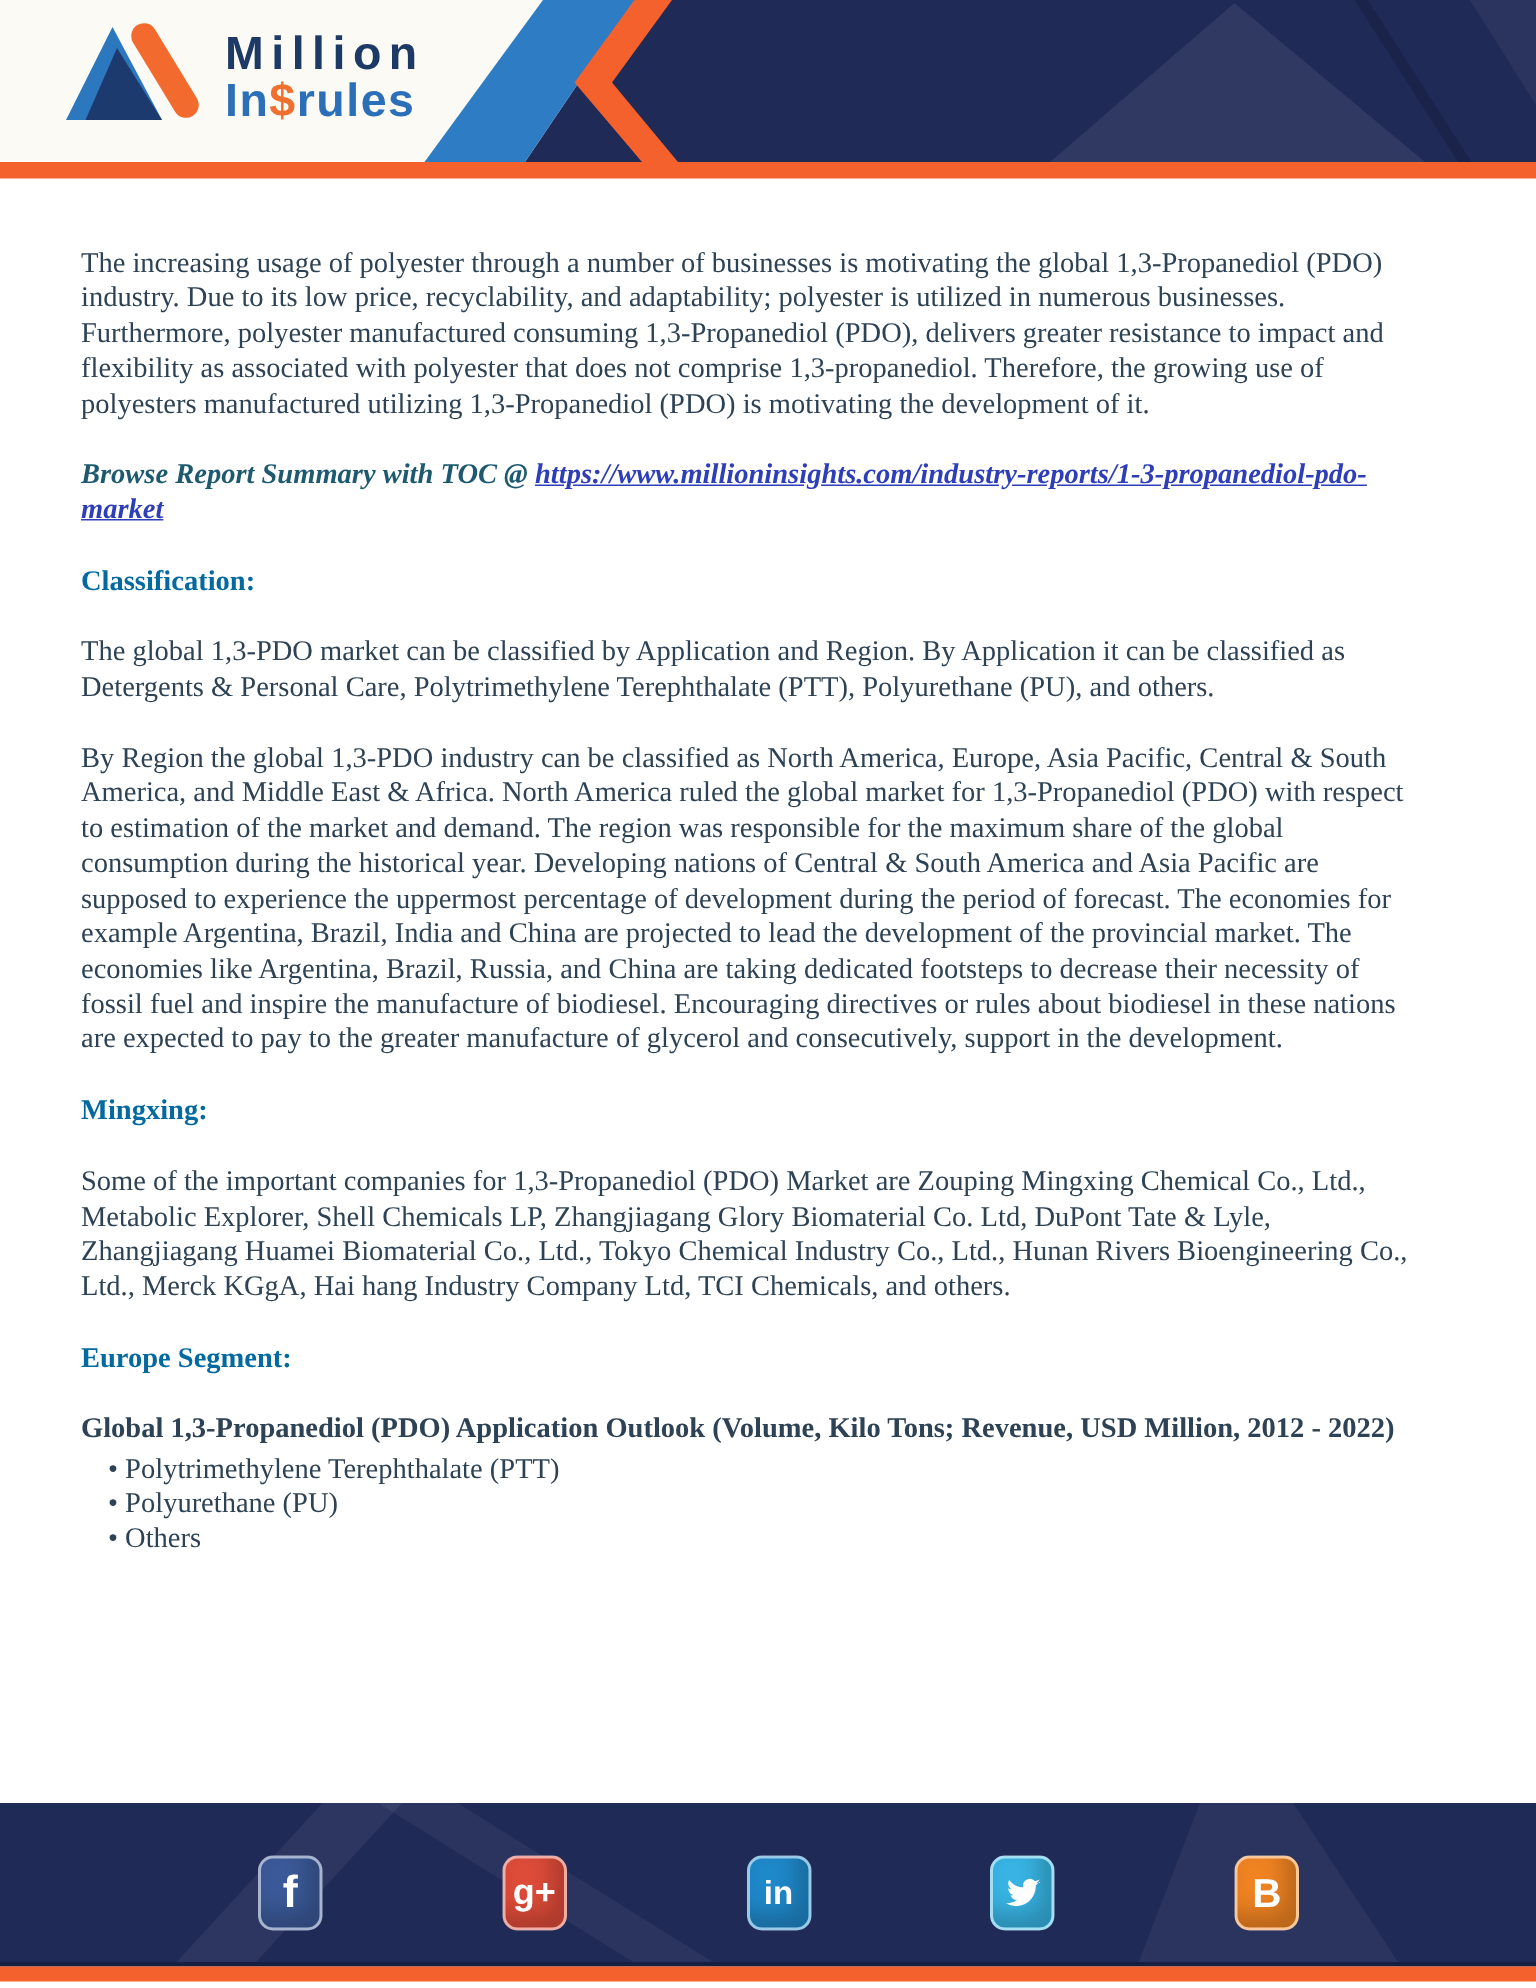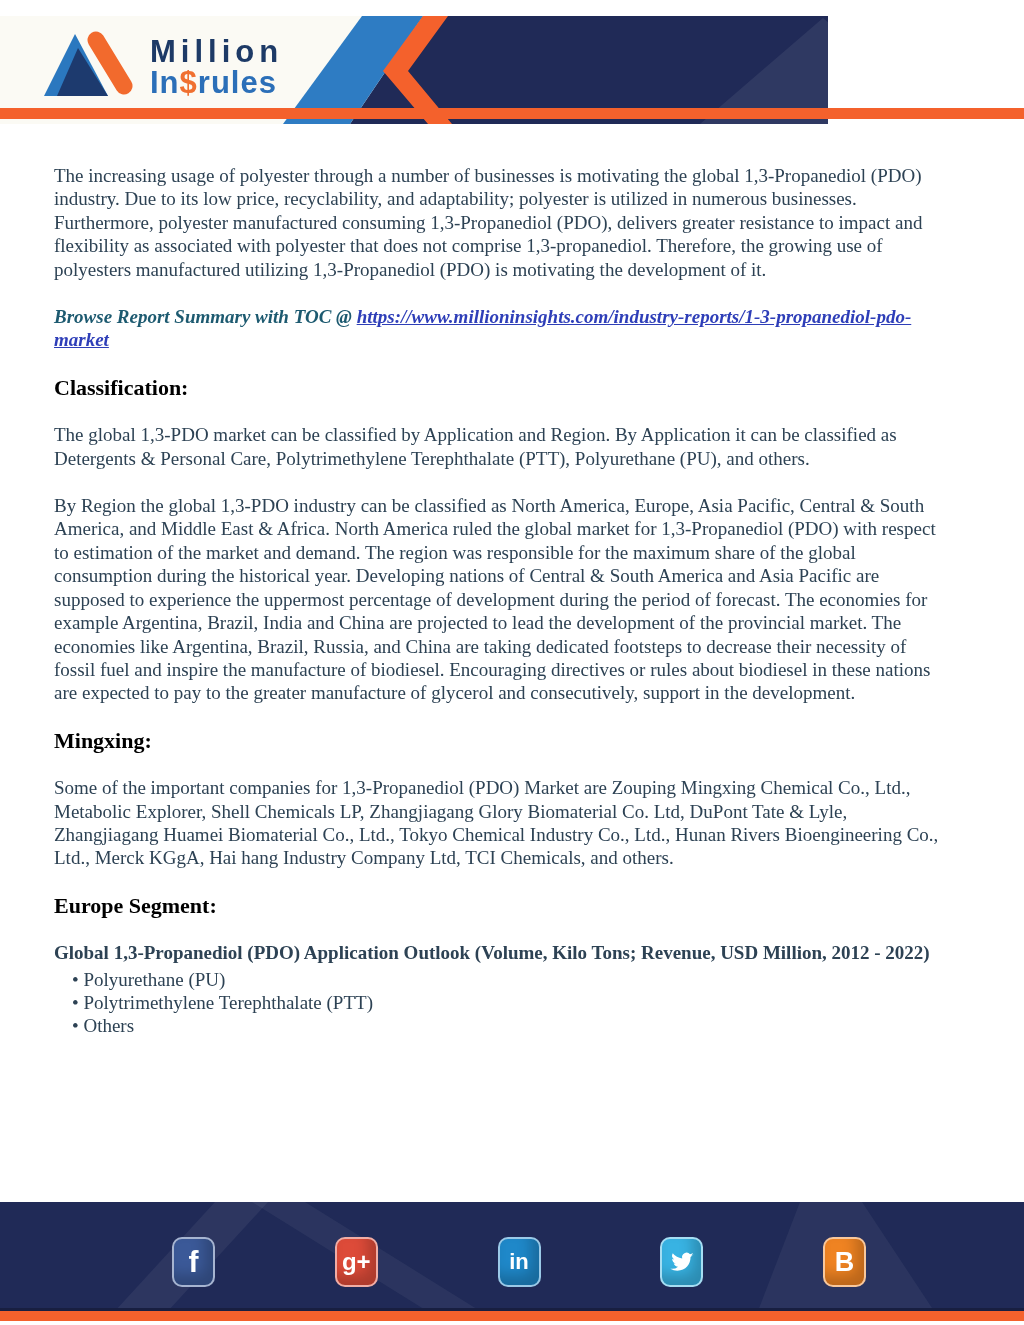--- a/index.html
+++ b/index.html
@@ -1,20 +1,20 @@
 <!DOCTYPE html>
 <html><head>
 <meta charset="utf-8">
 <style>
   html,body{margin:0;padding:0;background:#ffffff;}
   .page{position:relative;width:1024px;height:1325px;background:#ffffff;overflow:hidden;
         font-family:"Liberation Serif","DejaVu Serif",serif;}
 
   
-  .header{position:absolute;left:0;top:16px;width:828px;height:108px;background:#fbfaf4;overflow:hidden;}
+  .header{position:absolute;left:0;top:0;width:1024px;height:108px;background:#fbfaf4;overflow:hidden;}
   .hshape{position:absolute;left:0;top:0;width:1024px;height:108px;}
   .navy-panel{background:#202a57;clip-path:polygon(423px 0,1024px 0,1024px 108px,350px 108px);}
   .blue-band{background:#2e7cc3;clip-path:polygon(362px 0,423px 0,350px 108px,283px 108px);}
   .orange-chevron{background:#f4612c;clip-path:polygon(423px 0,448px 0,408px 55px,452px 108px,428px 108px,383px 55px);}
   .light-tri{background:rgba(255,255,255,0.07);clip-path:polygon(823px 2px,700px 108px,950px 108px);}
   .dark-slant{background:rgba(0,0,0,0.16);clip-path:polygon(903px 0,912px 0,981px 108px,972px 108px);}
   .light-corner{background:rgba(255,255,255,0.05);clip-path:polygon(980px 0,1024px 0,1024px 70px);}
   .header-bar{position:absolute;left:0;top:108px;width:1024px;height:11px;background:#f4612c;}
 
   
@@ -22,21 +22,21 @@
   .logo-text{margin-left:14px;padding-top:6px;font-family:"Liberation Sans","DejaVu Sans",sans-serif;
              font-weight:bold;line-height:31px;}
   .logo-w1{font-size:31px;color:#1d3a66;letter-spacing:5px;}
   .logo-w2{font-size:31px;color:#2b6fb8;letter-spacing:1px;}
   .logo-dollar{color:#f07030;}
 
   
   .content{position:absolute;left:54px;top:164px;width:898px;
            font-size:19px;line-height:23.4px;color:#2d4254;}
   .content p{margin:0 0 24px 0;}
-  .content h3{margin:0 0 24px 0;font-size:22px;color:#000000;}
+  .content h3{margin:0 0 24px 0;font-size:19px;color:#0369a1;}
   .extra-top{margin-top:22px !important;}
   .browse{font-weight:bold;font-style:italic;color:#1d5a70;}
   .browse a{color:#2e3eb8;text-decoration:underline;}
   .seg-head{font-weight:bold;margin-bottom:3px !important;}
   .content ul{list-style:none;margin:0;padding:0;}
   .content li{margin-left:18px;}
   .content li::before{content:"\2022  ";}
 
   
   .footer{position:absolute;left:0;top:1202px;width:1024px;height:109px;background:#202a57;overflow:hidden;
@@ -94,22 +94,22 @@
 
     <p>By Region the global 1,3-PDO industry can be classified as North America, Europe, Asia Pacific, Central &amp; South America, and Middle East &amp; Africa. North America ruled the global market for 1,3-Propanediol (PDO) with respect to estimation of the market and demand. The region was responsible for the maximum share of the global consumption during the historical year. Developing nations of Central &amp; South America and Asia Pacific are supposed to experience the uppermost percentage of development during the period of forecast. The economies for example Argentina, Brazil, India and China are projected to lead the development of the provincial market. The economies like Argentina, Brazil, Russia, and China are taking dedicated footsteps to decrease their necessity of fossil fuel and inspire the manufacture of biodiesel. Encouraging directives or rules about biodiesel in these nations are expected to pay to the greater manufacture of glycerol and consecutively, support in the development.</p>
 
     <h3>Mingxing:</h3>
     <p>Some of the important companies for 1,3-Propanediol (PDO) Market are Zouping Mingxing Chemical Co., Ltd., Metabolic Explorer, Shell Chemicals LP, Zhangjiagang Glory Biomaterial Co. Ltd, DuPont Tate &amp; Lyle, Zhangjiagang Huamei Biomaterial Co., Ltd., Tokyo Chemical Industry Co., Ltd., Hunan Rivers Bioengineering Co., Ltd., Merck KGgA, Hai hang Industry Company Ltd, TCI Chemicals, and others.</p>
 
     <h3>Europe Segment:</h3>
 
     <p class="seg-head">Global 1,3-Propanediol (PDO) Application Outlook (Volume, Kilo Tons; Revenue, USD Million, 2012 - 2022)</p>
     <ul>
+      <li>Polytrimethylene Terephthalate (PTT)</li>
       <li>Polyurethane (PU)</li>
-      <li>Polytrimethylene Terephthalate (PTT)</li>
       <li>Others</li>
     </ul>
   </div>
 
   <div class="footer">
     <div class="fshape fx1"></div>
     <div class="fshape fx2"></div>
     <div class="fshape fwedge"></div>
 
     <div class="icon-row">

